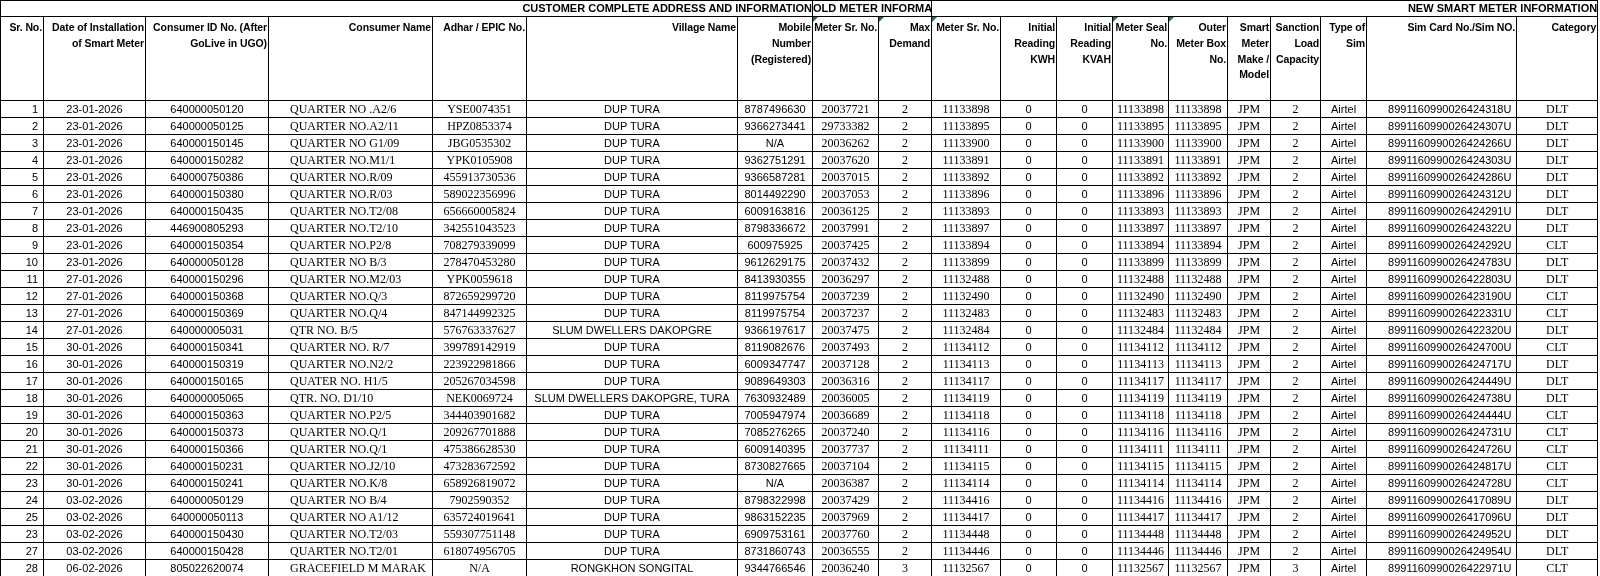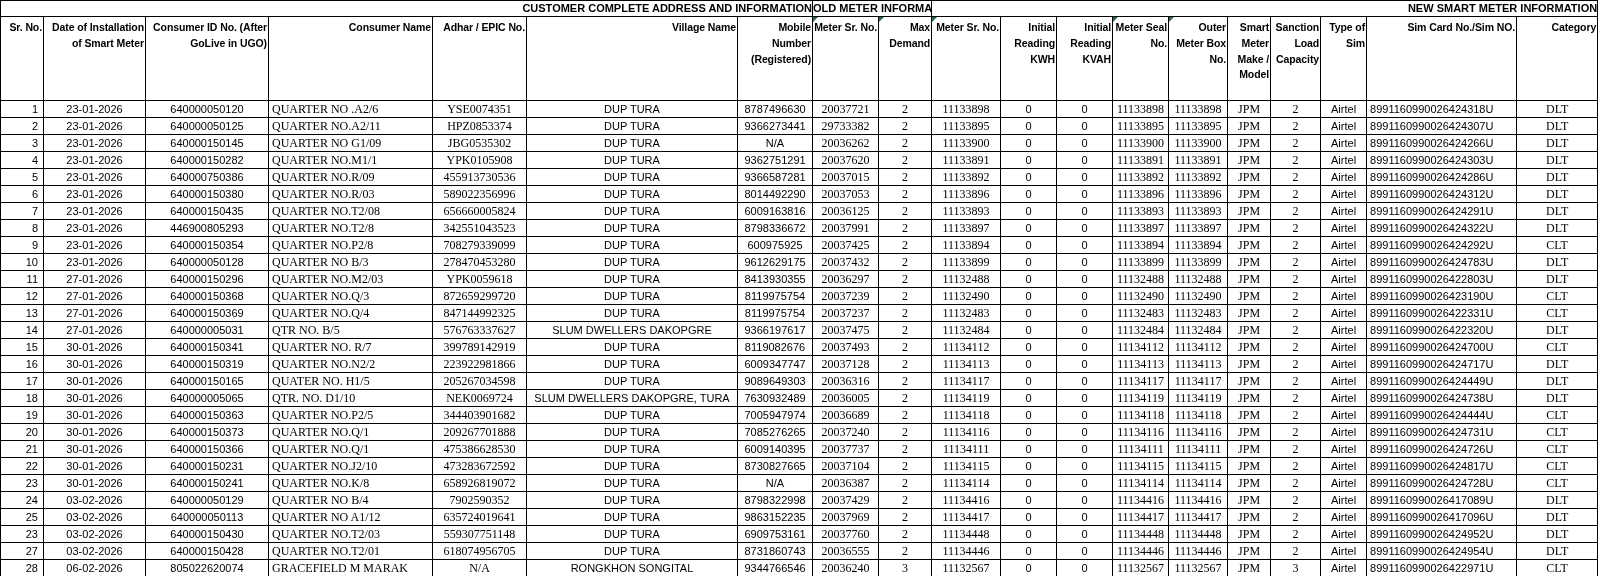--- a/index.html
+++ b/index.html
@@ -51,21 +51,21 @@
     height: 17px;
     font-size: 11px;
     line-height: 16px;
     text-align: center;
     padding: 0 3px;
   }
   tbody td.serif {
     font-family: "Liberation Serif", serif;
     font-size: 12px;
   }
-  tbody td.left  { text-align: left;  padding-left: 3px; }
+  tbody td.left  { text-align: left;  padding-left: 21px; }
   tbody td.right { text-align: right; padding-right: 5px; }
 </style>
 </head>
 <body>
 
 <table class="sheet">
   <colgroup>
     <col style="width:43px">
       <col style="width:102px">
       <col style="width:123px">
@@ -259,21 +259,21 @@
         <td class="serif">JPM</td>
         <td class="serif">2</td>
         <td>Airtel</td>
         <td class="left">8991160990026424291U</td>
         <td class="serif">DLT</td>
       </tr>
       <tr>
         <td class="right">8</td>
         <td>23-01-2026</td>
         <td>446900805293</td>
-        <td class="left serif">QUARTER NO.T2/8</td>
+        <td class="left serif">QUARTER NO.T2/10</td>
         <td class="serif">342551043523</td>
         <td>DUP TURA</td>
         <td>8798336672</td>
         <td class="serif">20037991</td>
         <td class="serif">2</td>
         <td class="serif">11133897</td>
         <td>0</td>
         <td>0</td>
         <td class="serif">11133897</td>
         <td class="serif">11133897</td>

